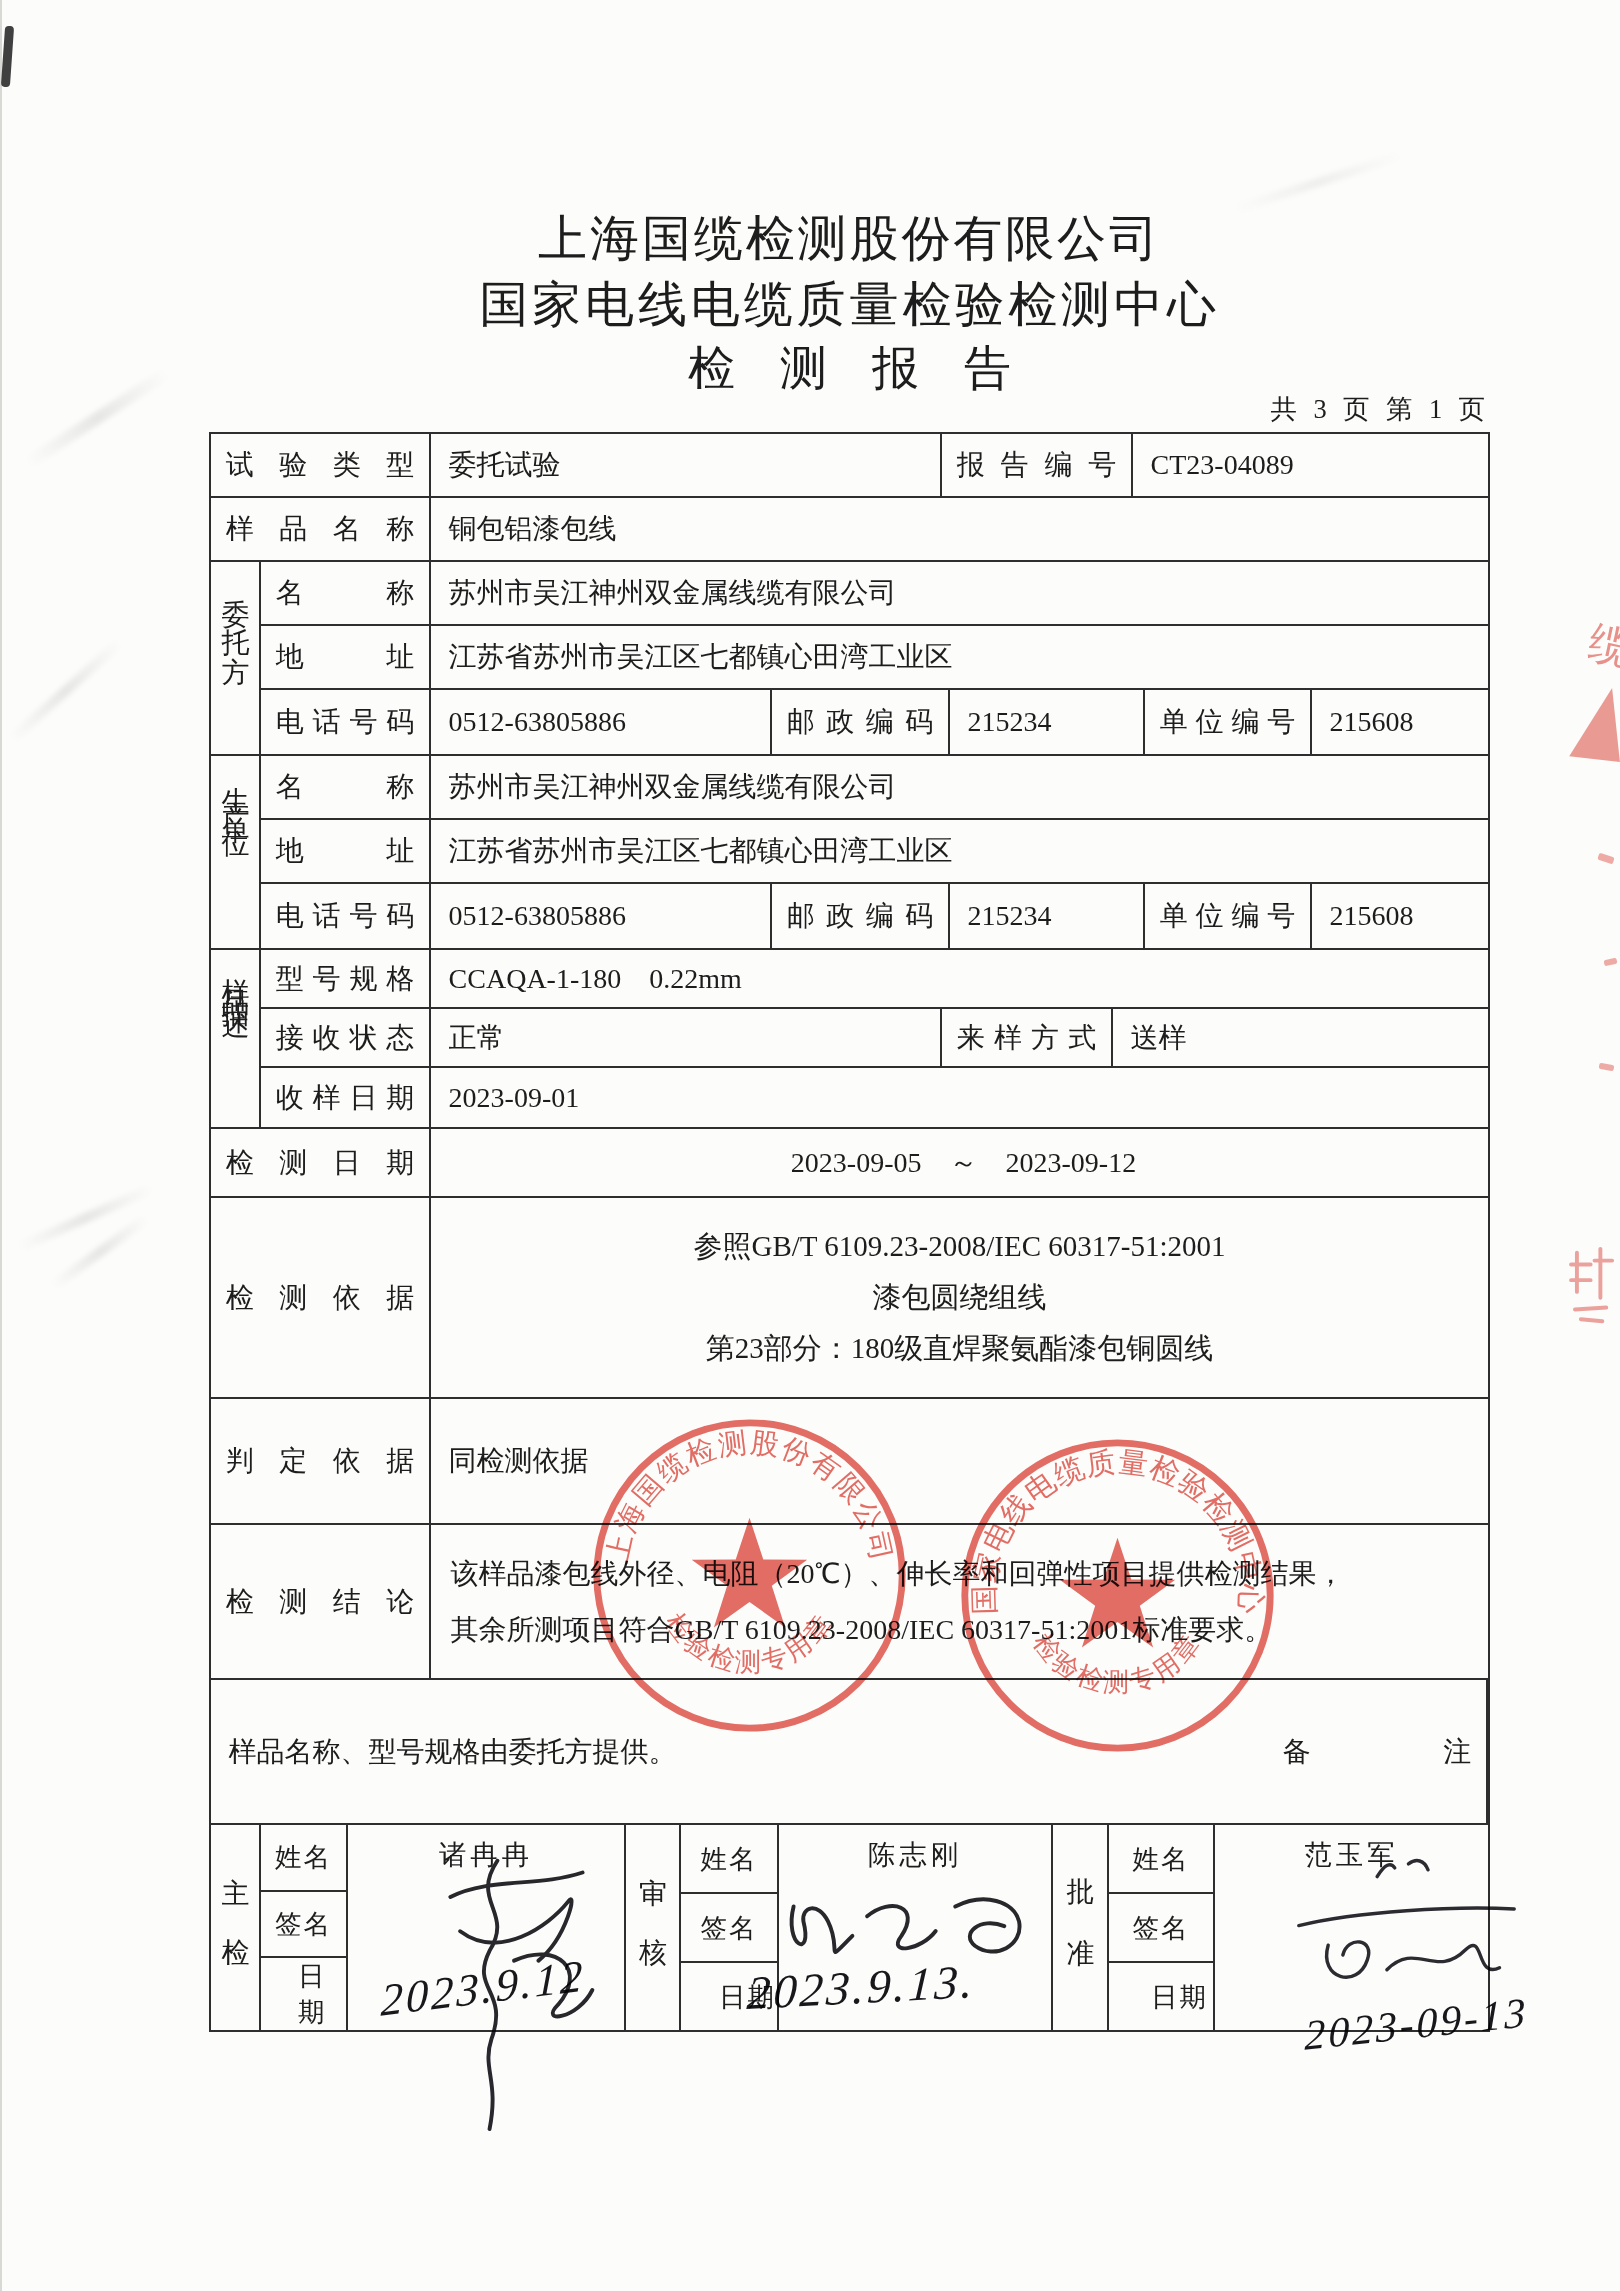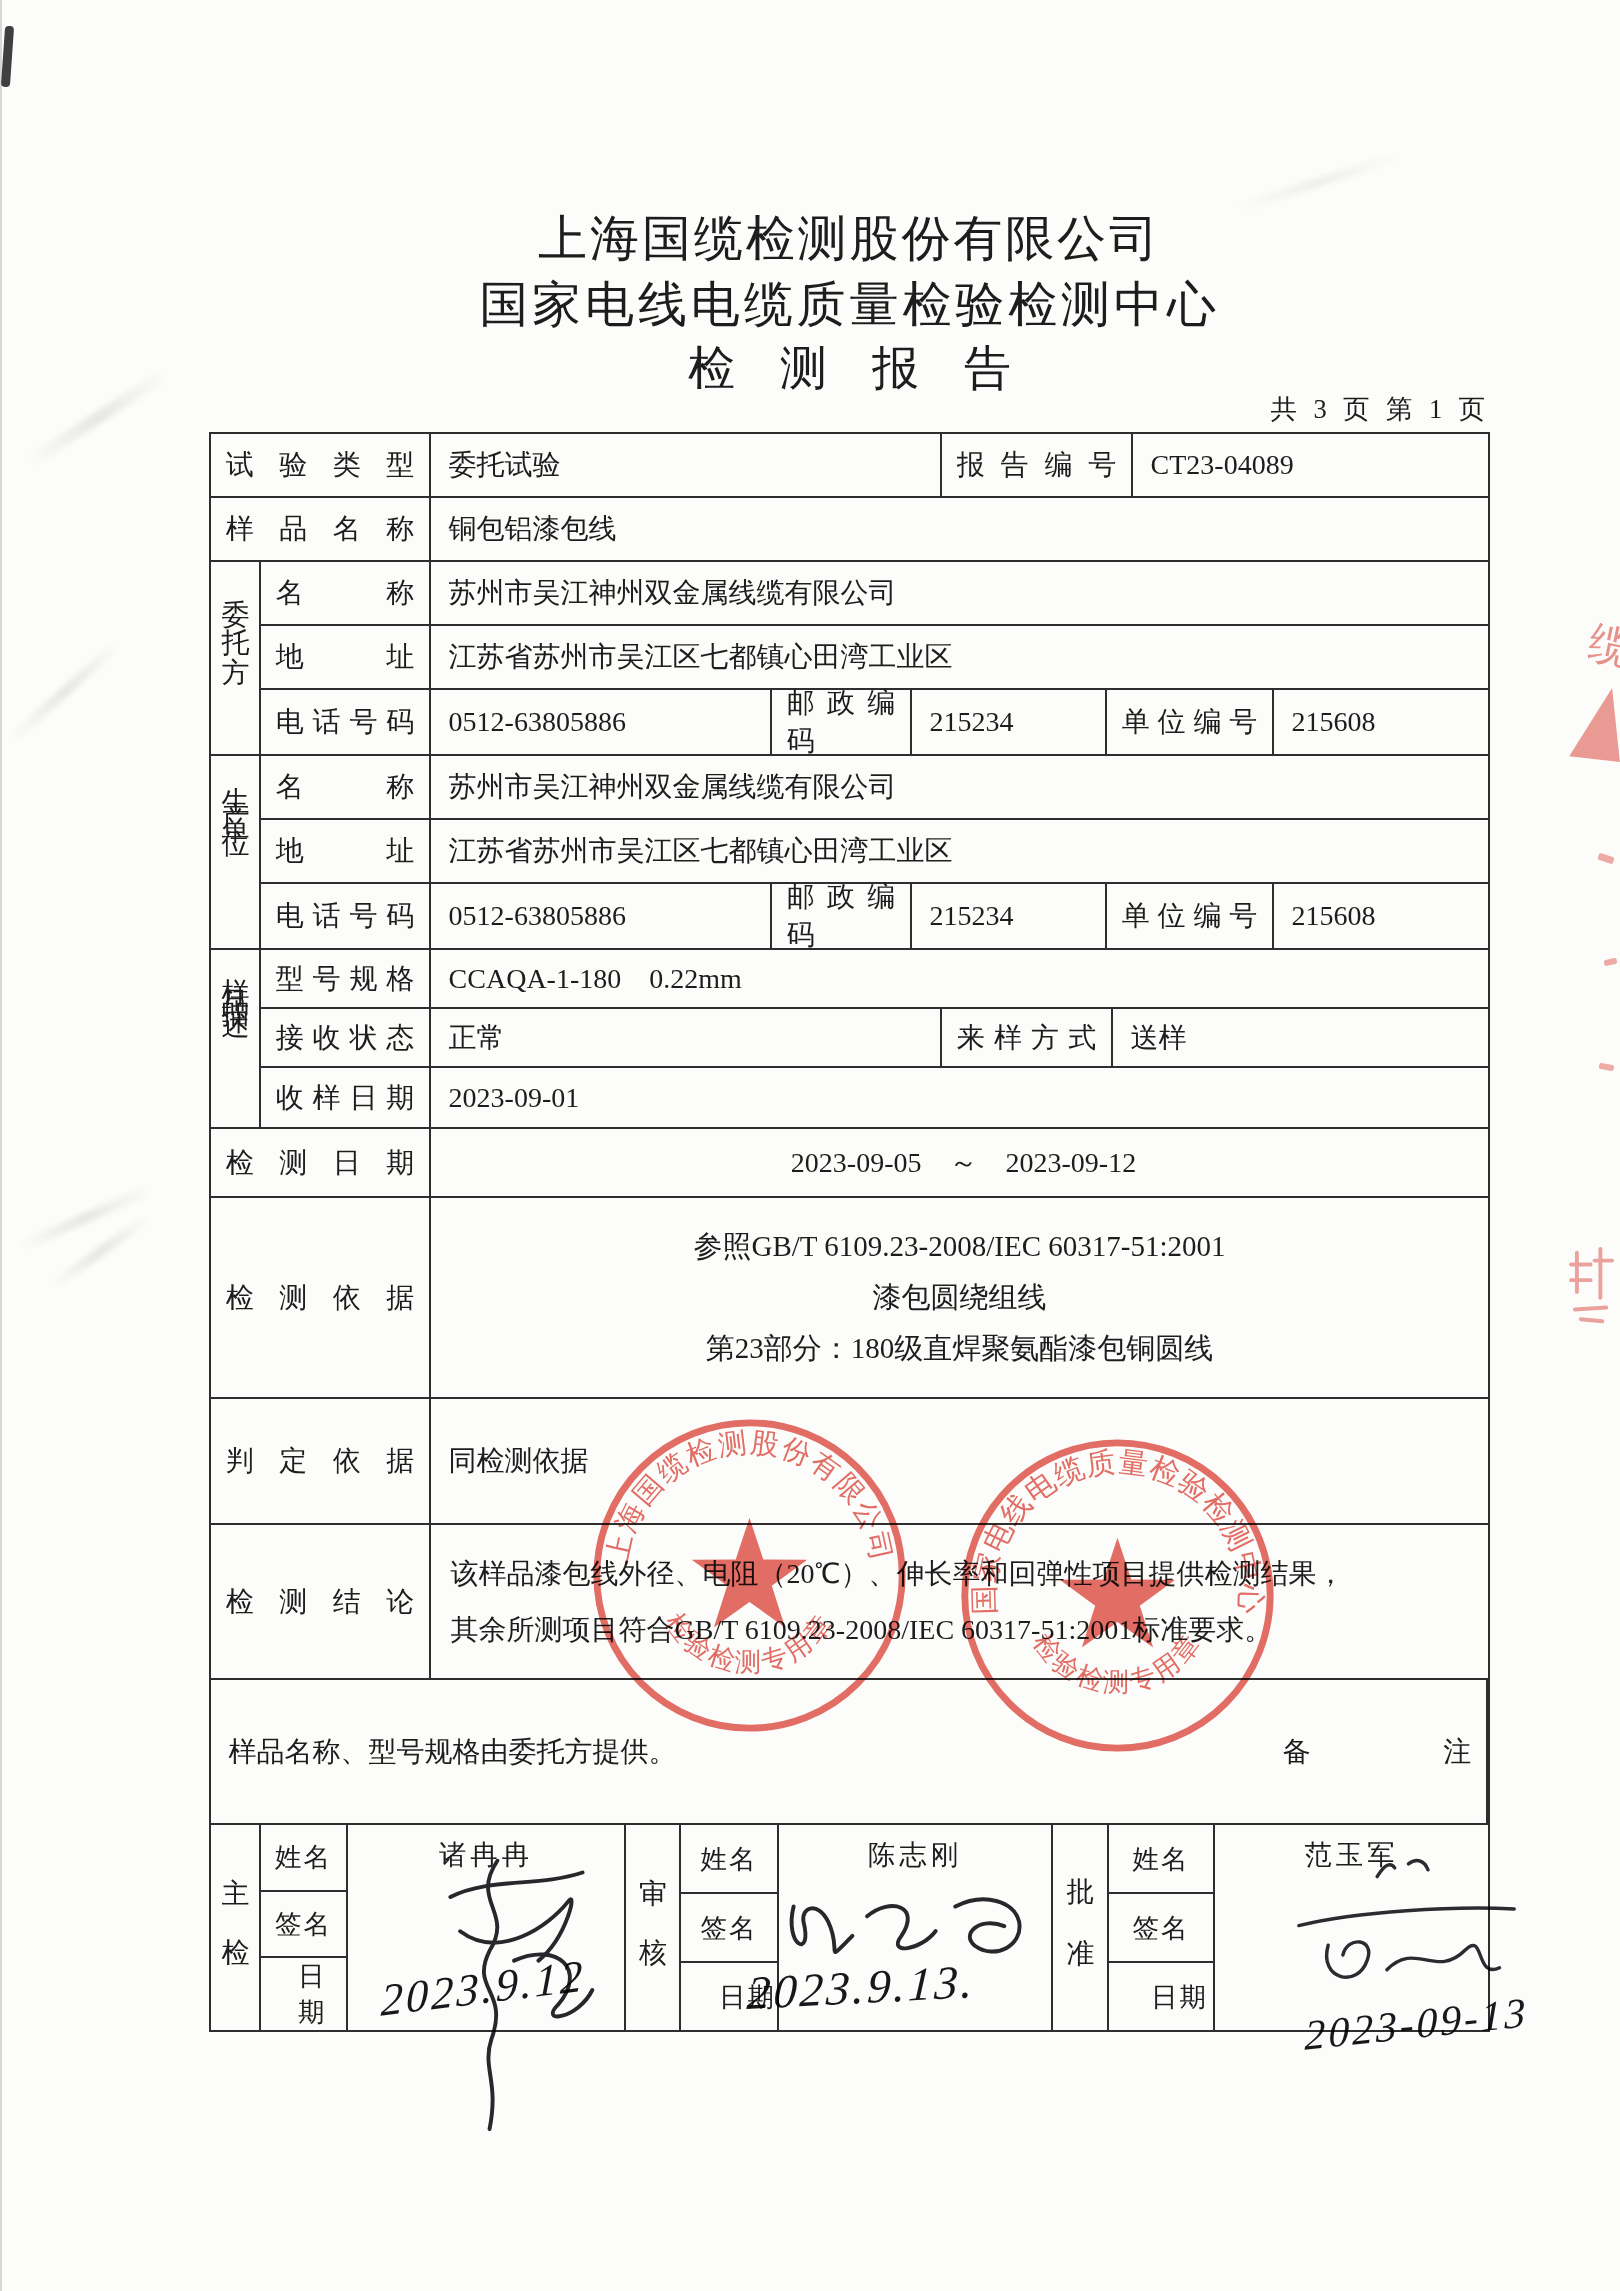--- a/index.html
+++ b/index.html
@@ -19,21 +19,21 @@
   .row,.band{display:flex;border-bottom:2px solid #2e2e2e;}
   .row.nb,.band.nb{border-bottom:none;}
   .c{border-right:2px solid #2e2e2e;display:flex;align-items:center;min-width:0;font-size:28px;}
   .c.last{border-right:none;}
   .jlab span{display:block;flex:1;text-align:justify;text-align-last:justify;padding:0 14.7px;}
   .val{padding-left:17.6px;align-items:center;}
   .val.ctr{justify-content:center;padding-left:8px;}
   .h65{height:64px}.h60{height:59px}.h70{height:69px}.h205{height:201px}
   .h129{height:126px}.h158{height:155px}.h148{height:145px}.h209{height:205px}
   .w224{width:220px}.w521{width:511px}.w195{width:191px}.w173{width:170px}
-  .w348{width:341px}.w169{width:140px}.w199{width:195px}.w170{width:167px}.w174{width:171px}
+  .w348{width:341px}.w169{width:178px}.w199{width:195px}.w170{width:167px}.w174{width:171px}
   .flex1{flex:1}
   .side{width:50px;border-right:2px solid #2e2e2e;display:flex;justify-content:center;align-items:flex-start;}
   .side span{display:block;writing-mode:vertical-lr;text-orientation:upright;font-size:28px;}
   .ls3 span{letter-spacing:29px;transform:translateY(14.7px);}
   .ls4 span{letter-spacing:14.7px;transform:translateY(7.8px);}
   .ls4b span{letter-spacing:10.8px;transform:translateY(5.9px);}
   .inner{flex:1;display:flex;flex-direction:column;min-width:0;}
   .irow{display:flex;border-bottom:2px solid #2e2e2e;}
   .irow.nb{border-bottom:none;}
   .lines{flex-direction:column;justify-content:center;align-items:center;padding-left:0;}

